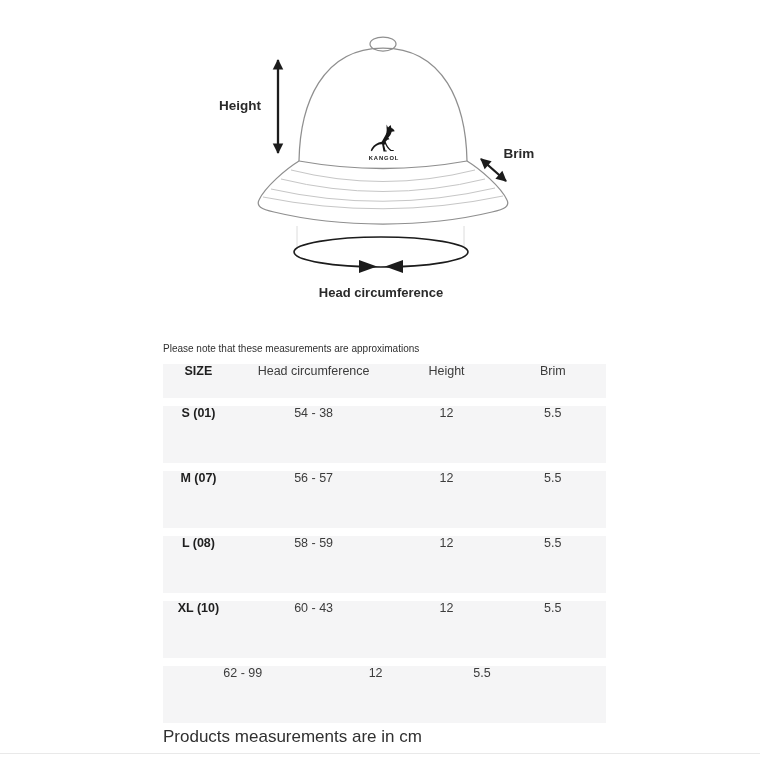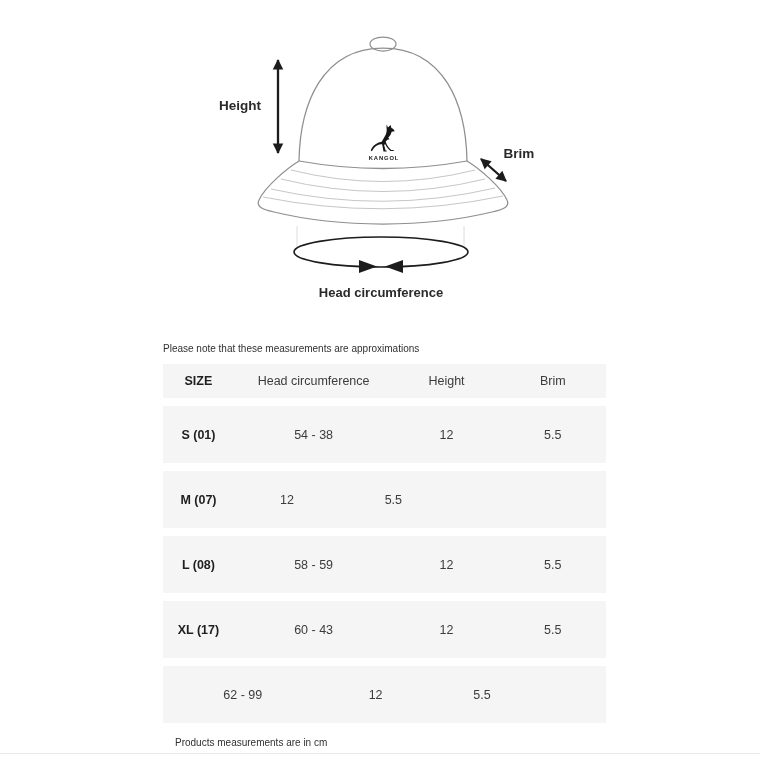--- a/index.html
+++ b/index.html
@@ -15,39 +15,39 @@
   svg text { font-family: "Liberation Sans", sans-serif; }
   .measure-label { font-size: 13.5px; font-weight: 600; fill: #2a2a2a; }
   .brand-word { font-size: 5.8px; font-weight: bold; letter-spacing: 0.9px; fill: #161616; }
 
   .content { margin: 19px 0 0 163px; width: 443px; }
   .note-top {
     font-size: 10px; color: #303030; line-height: 15px;
     margin: 0 0 8px 0;
   }
   .t-row {
-    display: flex; align-items: center;
+    display: flex; align-items: flex-start;
     background: #f5f5f6;
     margin-bottom: 8px;
   }
   .t-head { height: 34px; }
   .t-data { height: 57px; }
   .t-row:last-of-type { margin-bottom: 6px; }
   .t-cell {
     display: flex; align-items: center; justify-content: center;
     font-size: 12.5px; color: #3c3c3c; text-align: center;
   }
   .c-size   { width: 16%; }
   .c-head   { width: 36%; }
   .c-height { width: 24%; }
   .c-brim   { width: 24%; }
   .t-bold { font-weight: bold; color: #1f1f1f; }
   .note-bottom {
-    font-size: 10px; color: #303030; line-height: 15px;
-    margin: 12px;
+    font-size: 17px; color: #303030; line-height: 15px;
+    margin: 0;
   }
   .bottom-rule {
     position: absolute; left: 0; width: 760px; top: 753px;
     border-top: 1px solid #e9e9e9; height: 0;
   }
 </style>
 </head>
 <body>
 
 <div class="diagram-wrap">
@@ -118,33 +118,34 @@
 
     <div class="t-row t-data">
       <div class="t-cell c-size t-bold">S (01)</div>
       <div class="t-cell c-head">54 - 38</div>
       <div class="t-cell c-height">12</div>
       <div class="t-cell c-brim">5.5</div>
     </div>
 
     <div class="t-row t-data">
       <div class="t-cell c-size t-bold">M (07)</div>
+      <div class="t-cell c-head">56 - 57</div>
       <div class="t-cell c-height">12</div>
       <div class="t-cell c-brim">5.5</div>
     </div>
 
     <div class="t-row t-data">
       <div class="t-cell c-size t-bold">L (08)</div>
       <div class="t-cell c-head">58 - 59</div>
       <div class="t-cell c-height">12</div>
       <div class="t-cell c-brim">5.5</div>
     </div>
 
     <div class="t-row t-data">
-      <div class="t-cell c-size t-bold">XL (17)</div>
+      <div class="t-cell c-size t-bold">XL (10)</div>
       <div class="t-cell c-head">60 - 43</div>
       <div class="t-cell c-height">12</div>
       <div class="t-cell c-brim">5.5</div>
     </div>
 
     <div class="t-row t-data">
       <div class="t-cell c-head">62 - 99</div>
       <div class="t-cell c-height">12</div>
       <div class="t-cell c-brim">5.5</div>
     </div>

